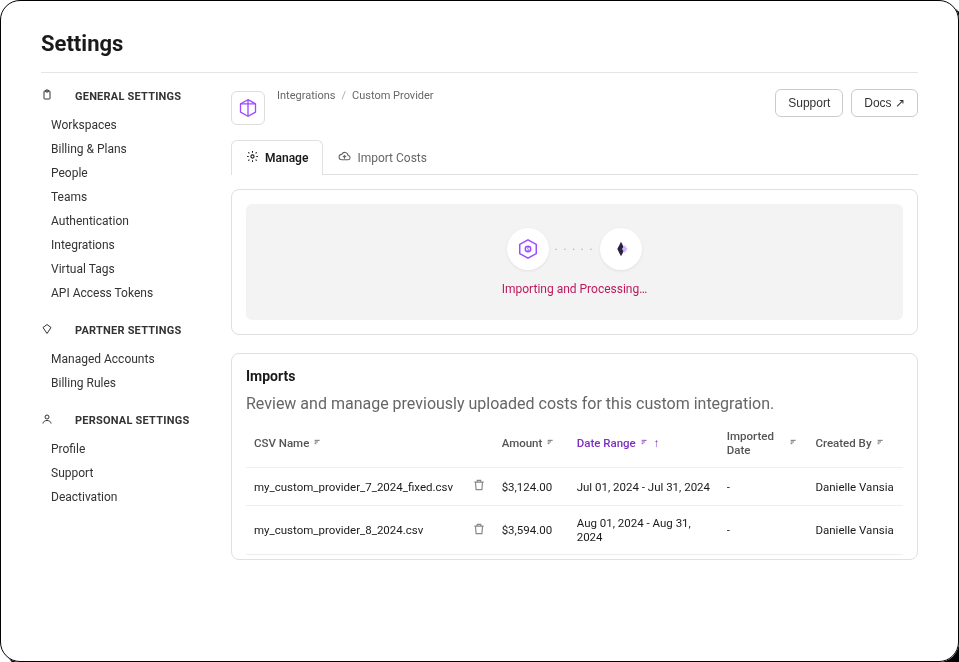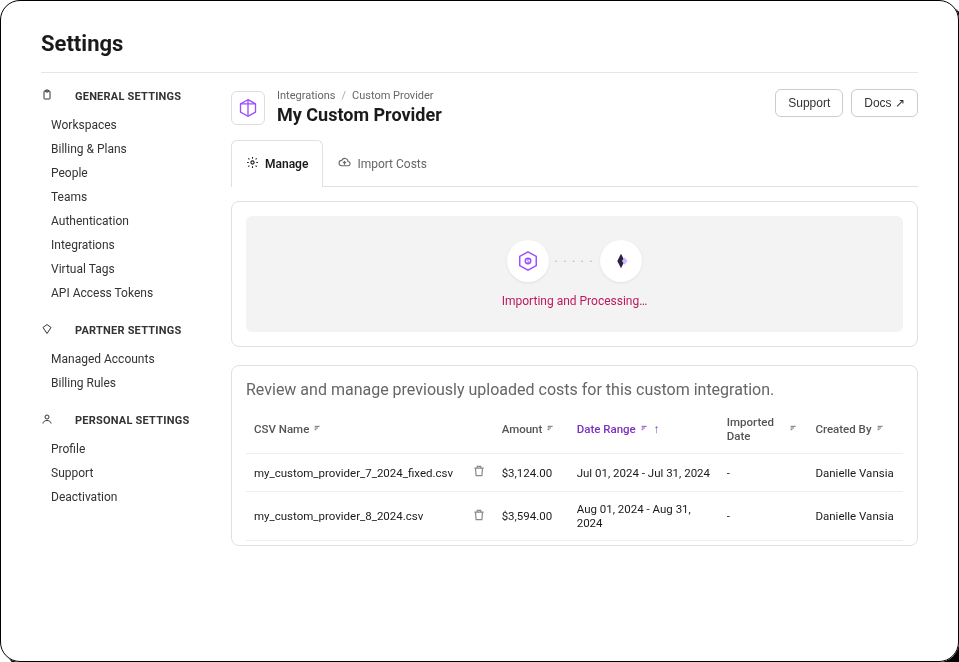--- a/index.html
+++ b/index.html
@@ -56,21 +56,21 @@
 .breadcrumb .sep { color: #aaa; }
 .provider-title { font-size: 18px; font-weight: 700; margin-top: 2px; }
 .header-buttons { display: flex; gap: 8px; }
 .btn {
   border: 1px solid #ccc; border-radius: 6px; background: #fff;
   padding: 6px 12px; font-size: 12px; cursor: pointer; color: #333;
   display: flex; align-items: center; gap: 4px;
 }
 .tabs { display: flex; border-bottom: 1px solid #e0e0e0; margin-bottom: 14px; }
 .tab {
-  padding: 15px 14px; font-size: 12px; color: #666; cursor: pointer;
+  padding: 9px 14px; font-size: 12px; color: #666; cursor: pointer;
   display: flex; align-items: center; gap: 6px;
   border: 1px solid transparent; border-bottom: none;
   position: relative; top: 1px;
 }
 .tab.active {
   border-color: #e0e0e0; border-radius: 6px 6px 0 0;
   background: #fff; color: #1a1a1a; font-weight: 600;
 }
 .tab svg { width: 13px; height: 13px; }
 .panel {
@@ -180,21 +180,20 @@
               <path d="M12 2 L12 22"></path>
               <path d="M3 7 L21 7"></path>
             </svg>
         </div>
         <div class="header-titles">
           <div class="breadcrumb">
             <span>Integrations</span>
             <span class="sep">/</span>
             <span>Custom Provider</span>
           </div>
-          <div class="provider-title">My Custom Provider</div>
         </div>
         <div class="header-buttons">
           <button class="btn">Support</button>
           <button class="btn">Docs ↗</button>
         </div>
       </div>
 
       <div class="tabs">
         <div class="tab active">
           <span>
@@ -232,20 +231,21 @@
                   <path d="M12 4 L16 12 L12 20 L8 12 Z" fill="#2b2140"></path>
                   <path d="M16 8 L19 12 L16 16 L13 12 Z" fill="#d3b8ff"></path>
                 </svg>
             </div>
           </div>
           <div class="proc-text">Importing and Processing…</div>
         </div>
       </div>
 
       <div class="panel" style="padding:14px 14px 4px 14px;">
+        <div class="panel-title">Imports</div>
         <div class="panel-sub">Review and manage previously uploaded costs for this custom integration.</div>
 
         <table class="table">
           <thead>
             <tr>
               <th class="col-csv">
                 <span class="th-inner">
                     <span>CSV Name</span>
                     <span class="sort-glyph"><svg viewBox="0 0 24 24" stroke="currentColor" stroke-width="2">
                         <path d="M4 8h12M4 12h8M4 16h4"></path>

